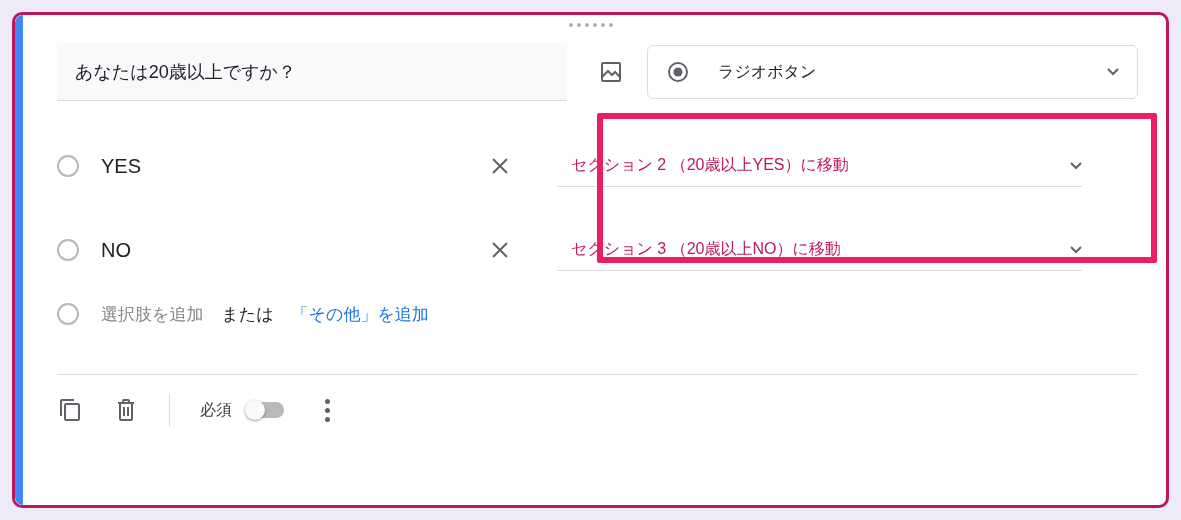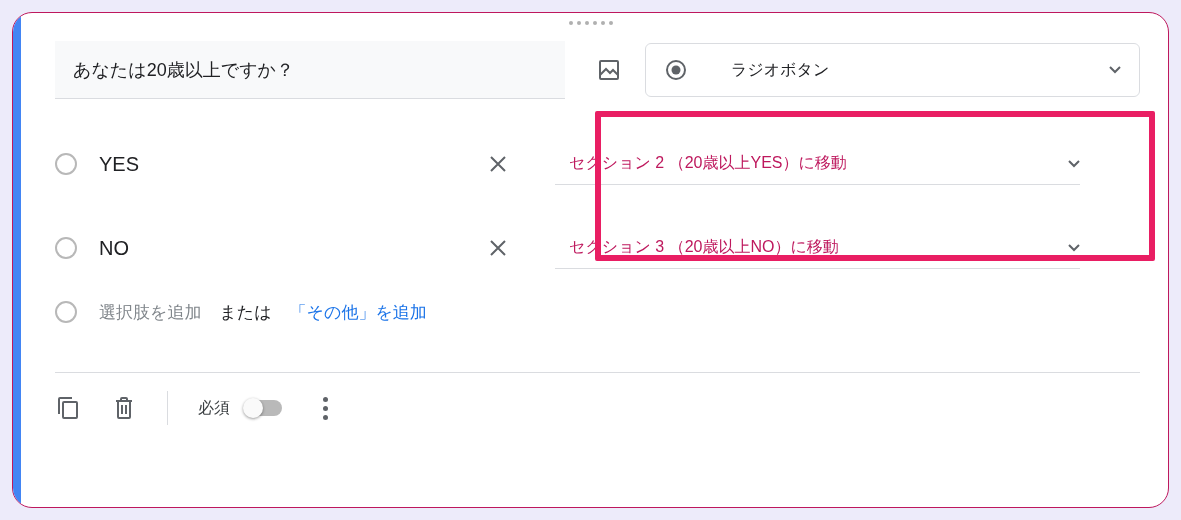--- a/index.html
+++ b/index.html
@@ -5,22 +5,22 @@
     * { box-sizing: border-box; margin: 0; padding: 0; }
     body {
       font-family: Arial, "Hiragino Sans", sans-serif;
       background: #edebfa;
       padding: 12px;
       width: 1181px;
       height: 520px;
     }
     .card {
       background: #fff;
-      border: 1px solid #be185d;
-      border-radius: 20px;
+      border: 3px solid #be185d;
+      border-radius: 10px;
       width: 100%;
       height: 100%;
       position: relative;
       overflow: hidden;
     }
     .accent-bar {
       position: absolute;
       left: 0; top: 0; bottom: 0;
       width: 8px;
       background: #4285f4;
@@ -79,21 +79,20 @@
       position: relative;
     }
     .type-select .radio-ic {
       width: 24px; height: 24px;
       display: flex; align-items: center; justify-content: center;
       margin-right: 28px;
     }
     .type-select .label {
       font-size: 16px;
       color: #202124;
-      margin-left: 15px;
     }
     .type-select .chevron {
       position: absolute;
       right: 18px;
       color: #5f6368;
     }
     .options-wrap {
       position: relative;
     }
     .highlight-box {

